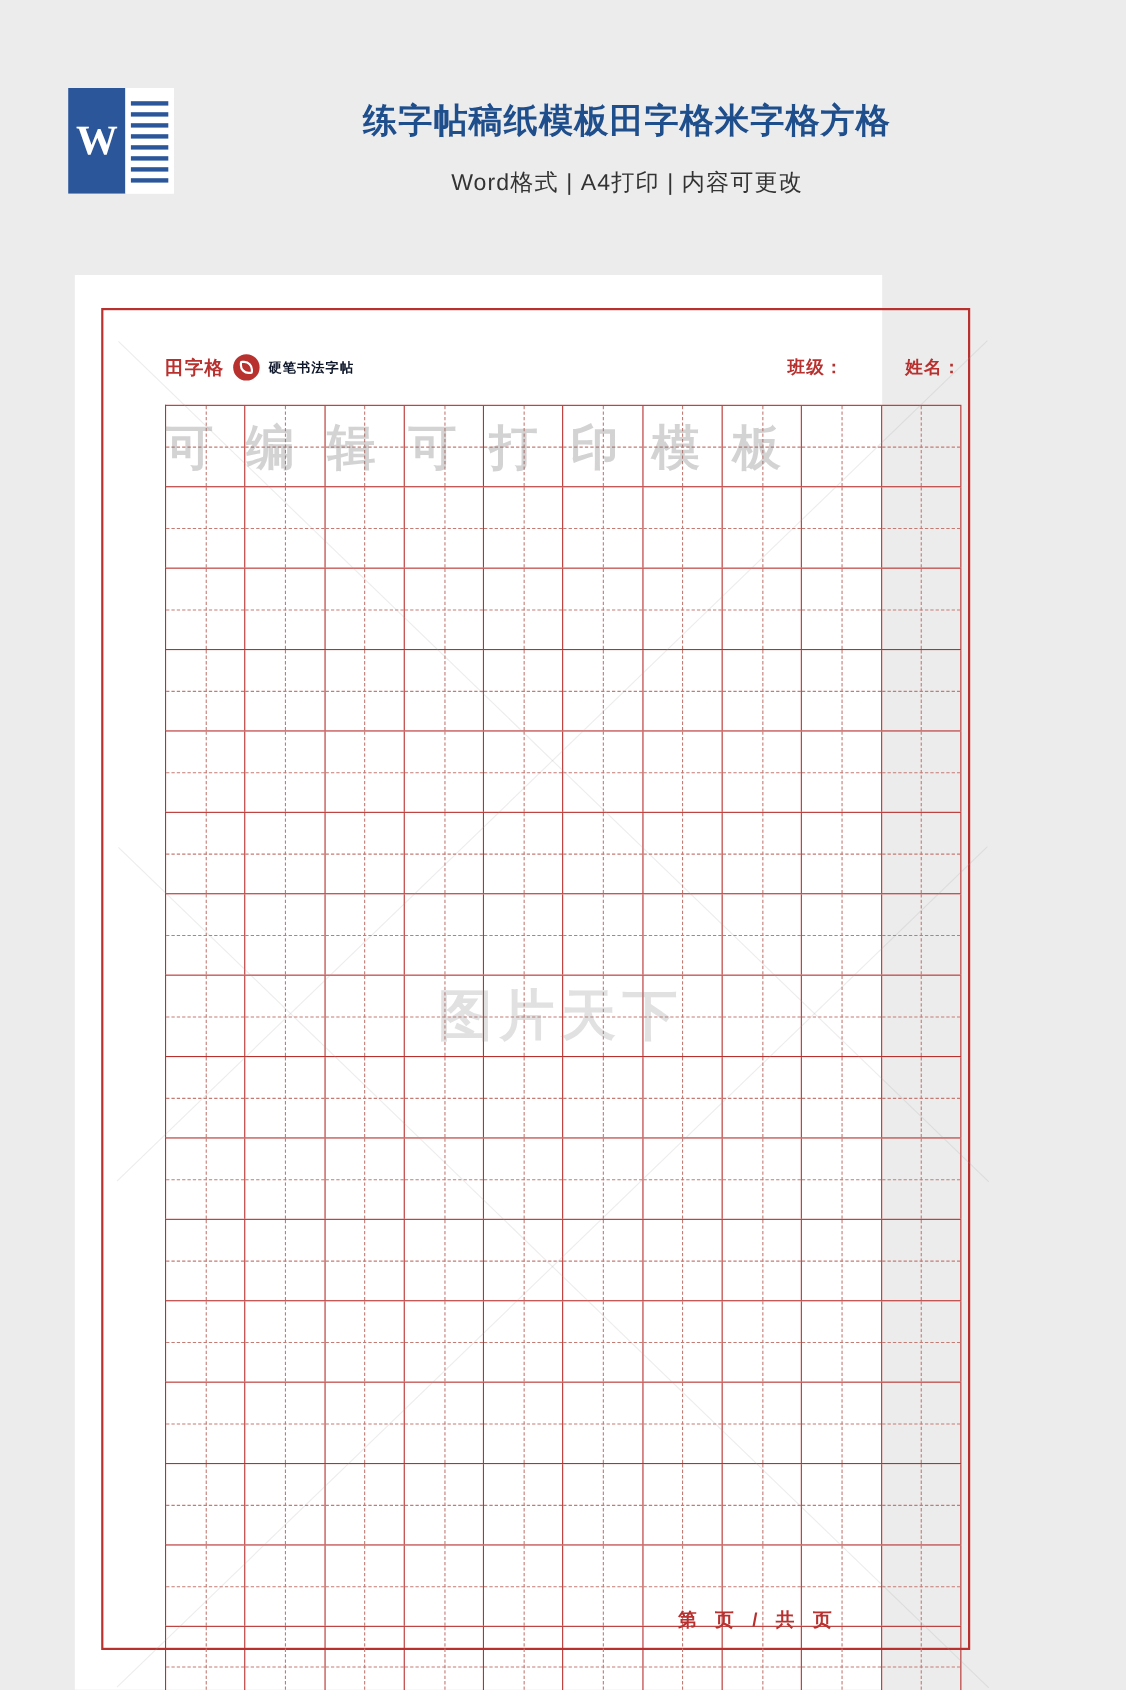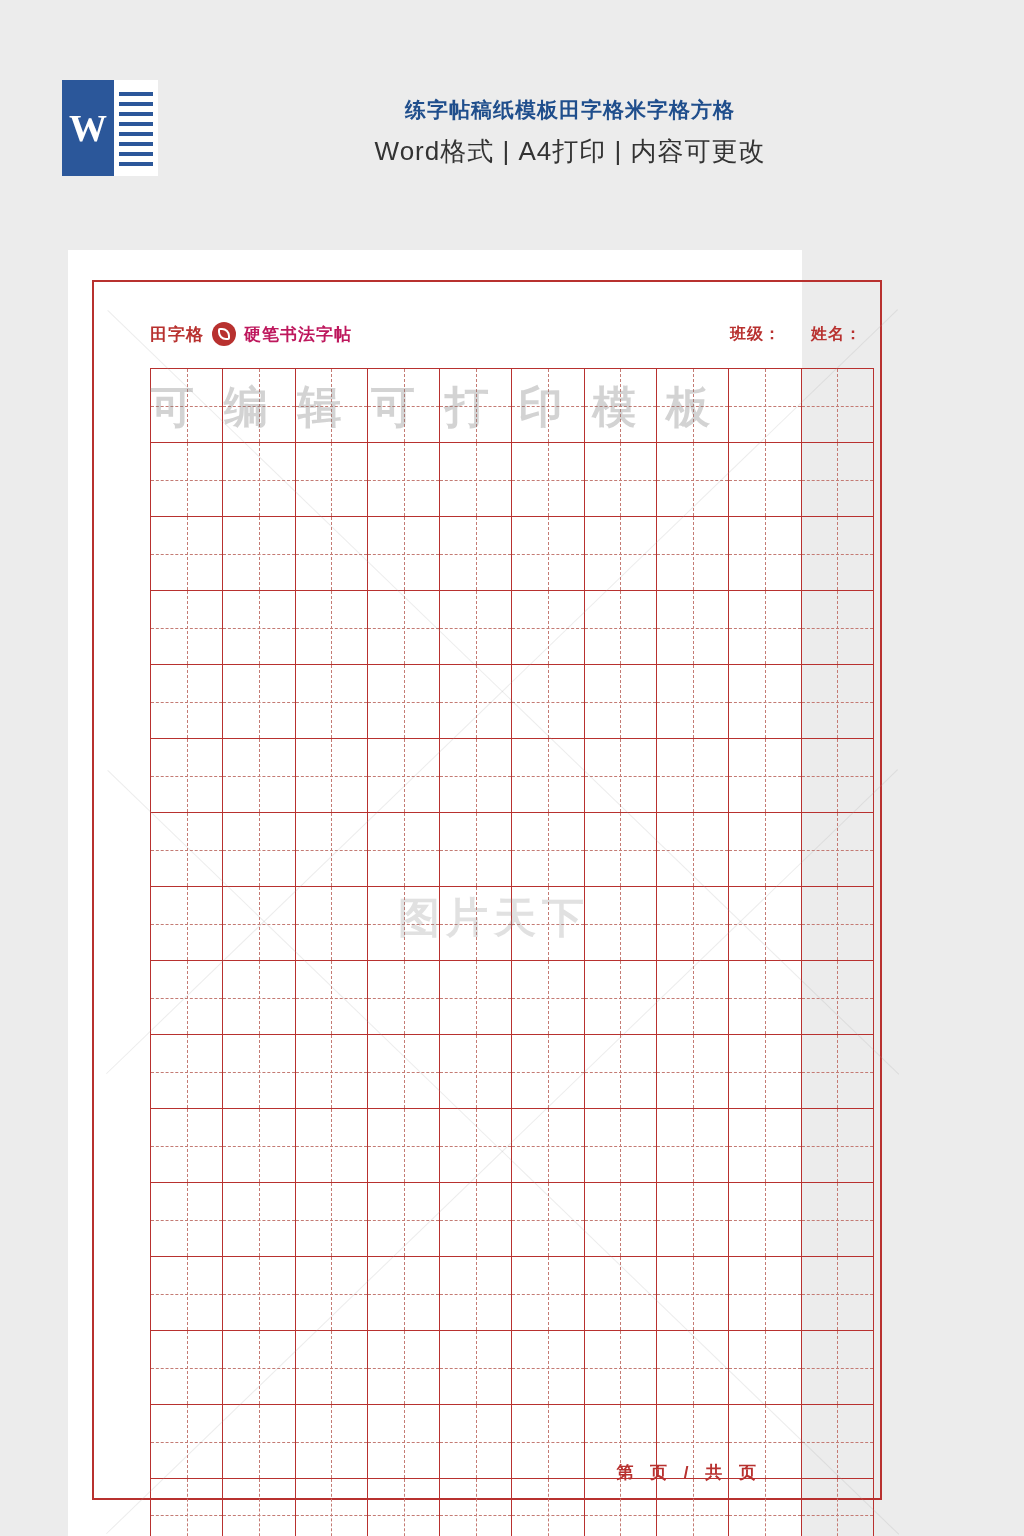--- a/index.html
+++ b/index.html
@@ -59,29 +59,30 @@
 
   .title-block {
     position: absolute;
     left: 190px;
     top: 86px;
     width: 760px;
     text-align: center;
   }
   .main-title {
     color: #1f4e8c;
-    font-size: 21px;
+    font-size: 31px;
     font-weight: bold;
     letter-spacing: 1px;
     line-height: 48px;
     white-space: nowrap;
   }
   .sub-title {
     color: #333333;
-    font-size: 26px;
+    font-size: 21px;
+    margin-top: 18px;
     letter-spacing: 1px;
     white-space: nowrap;
   }
 
   
   .sheet {
     position: absolute;
     left: 68px;
     top: 250px;
     width: 734px;
@@ -131,31 +132,31 @@
   .pen-badge:after {
     content: "";
     position: absolute;
     left: 6px; top: 6px;
     width: 12px; height: 12px;
     border: 2px solid #ffffff;
     border-radius: 2px 8px 2px 8px;
     box-sizing: border-box;
   }
   .head-title2 {
-    color: #be185d;
-    font-size: 17px;
+    color: #0f172a;
+    font-size: 12px;
     font-weight: bold;
     letter-spacing: 1px;
   }
   .head-right {
     position: absolute;
-    right: 12px;
+    right: 0;
     top: 2px;
     display: flex;
-    gap: 30px;
+    gap: 56px;
   }
   .field {
     color: #b8312f;
     font-size: 16px;
     font-weight: bold;
     letter-spacing: 1px;
   }
 
   
   .grid-wrap {
@@ -210,21 +211,21 @@
   .wm-ch {
     font-size: 44px;
     color: rgba(120,120,120,0.33);
     font-family: "DejaVu Sans", sans-serif;
     font-weight: bold;
   }
   .wm-center {
     position: absolute;
     left: 330px;
     top: 640px;
-    font-size: 42px;
+    font-size: 50px;
     color: rgba(140,140,140,0.26);
     letter-spacing: 6px;
     font-weight: bold;
     pointer-events: none;
     font-family: "DejaVu Sans", sans-serif;
   }
   .wm-diag {
     position: absolute;
     background: rgba(160,160,160,0.20);
     height: 1px;

